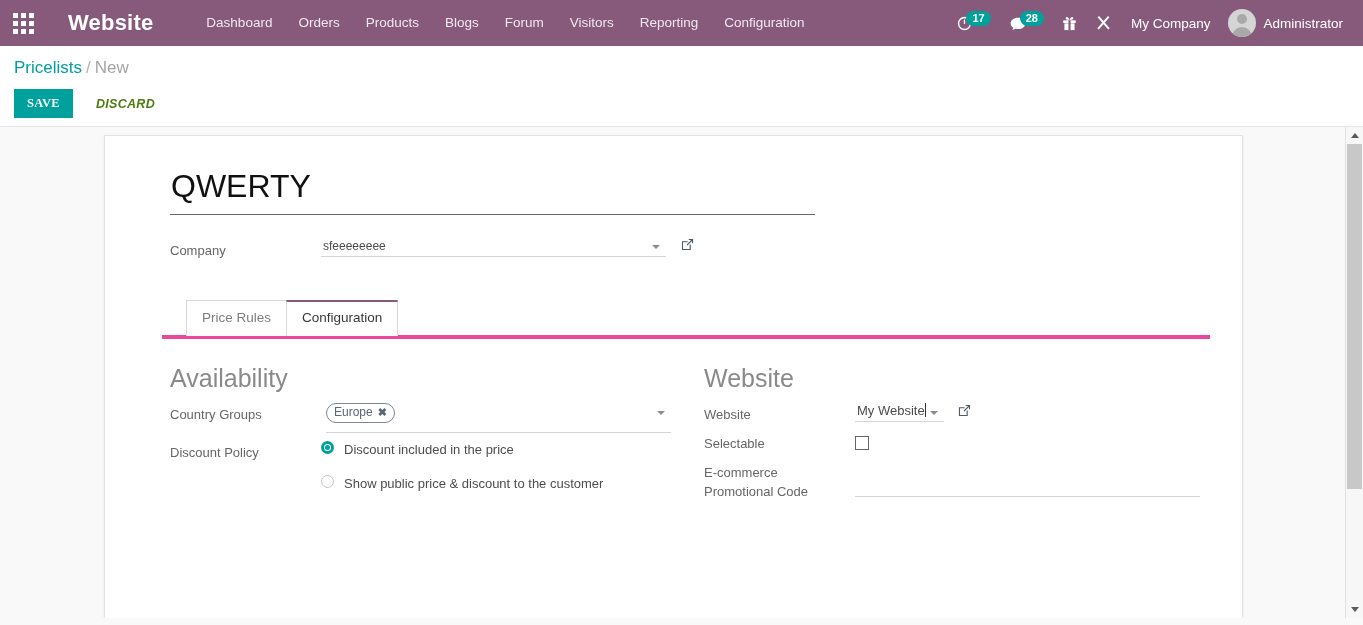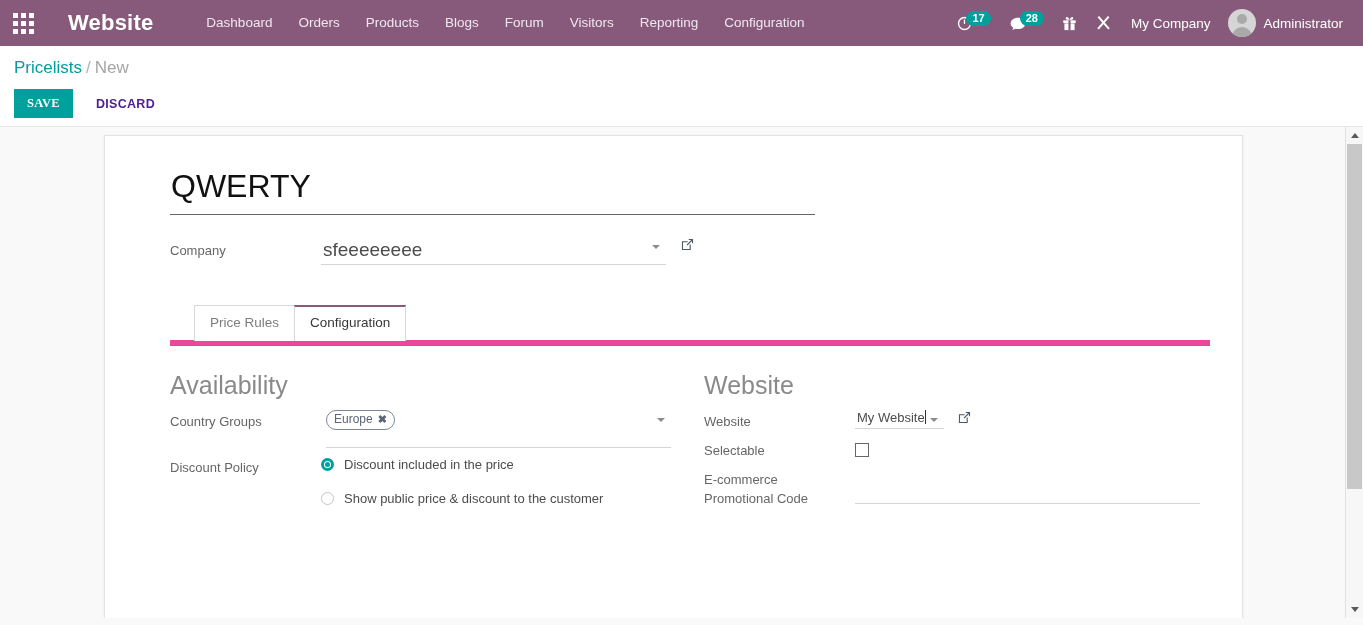--- a/index.html
+++ b/index.html
@@ -155,28 +155,29 @@
     font-size: 12.5px;
     font-weight: bold;
     padding: 7px 13px;
     letter-spacing: .3px;
     cursor: pointer;
     font-family: Liberation Serif, serif;
   }
   .btn-discard {
     background: transparent;
     border: none;
-    color: #4c1d95;
+    color: #4d7c0f;
     font-size: 12.5px;
     font-weight: bold;
     letter-spacing: .3px;
     padding: 7px 13px;
     margin-left: 10px;
     cursor: pointer;
     font-family: inherit;
+    font-style: italic;
   }
 
   
   .content-area {
     position: relative;
     height: 491px;
     background: #f9f9f9;
     overflow: hidden;
   }
   .sheet-wrap { padding: 8px 0 0 104px; }
@@ -213,21 +214,21 @@
     color: #666;
     width: 151px;
     padding-top: 4px !important;
     line-height: 19px;
   }
   .f-value { position: relative; }
   .inp {
     border: none;
     border-bottom: 1px solid #d5d5d5;
     outline: none;
-    font-size: 19px;
+    font-size: 12px;
     color: #4c4c4c;
     font-family: inherit;
     background: transparent;
     padding: 2px 18px 3px 2px;
     box-sizing: border-box;
   }
   .inp-company { width: 345px; }
   .caret-dn {
     position: absolute;
     right: 6px;
@@ -241,22 +242,22 @@
     display: inline-block;
     vertical-align: top;
     margin-left: 11px;
     margin-top: 1px;
     cursor: pointer;
   }
 
   
   .tabs {
     display: flex;
-    margin: 40px 0 0 33px;
-    border-bottom: 6px solid #ec4899;
+    margin: 40px 0 0 25px;
+    border-bottom: 4px solid #ec4899;
     position: relative;
     padding-left: 24px;
   }
   .tab {
     padding: 8px 15px 9px;
     font-size: 13.5px;
     color: #7d7d7d;
     border: 1px solid #d8d8d8;
     border-bottom: none;
     background: #fff;
@@ -286,21 +287,21 @@
   }
   table.grp { border-collapse: collapse; margin-left: 33px; }
   table.grp td { padding: 4px 0; vertical-align: top; }
   table.grp td.f-label { width: 151px; padding-top: 6px !important; }
 
   .tagwrap {
     position: relative;
     width: 345px;
     border-bottom: 1px solid #d5d5d5;
     min-height: 22px;
-    padding-bottom: 17px;
+    padding-bottom: 9px;
     box-sizing: border-box;
     margin-left: 48px;
   }
   .tag {
     display: inline-flex;
     align-items: center;
     border: 1px solid #7d8694;
     border-radius: 11px;
     padding: 1px 7px 2px;
     font-size: 12px;
@@ -343,21 +344,20 @@
     border: 1px solid #666;
     background: #fff;
     display: inline-block;
     margin-top: 4px;
     cursor: pointer;
     box-sizing: border-box;
   }
 
   .radio-row {
     display: flex;
-    align-items: center;
     margin-bottom: 16px;
     cursor: pointer;
   }
   .radio {
     width: 13px;
     height: 13px;
     border-radius: 50%;
     border: 1px solid #c5c5c5;
     background: #fff;
     box-sizing: border-box;

